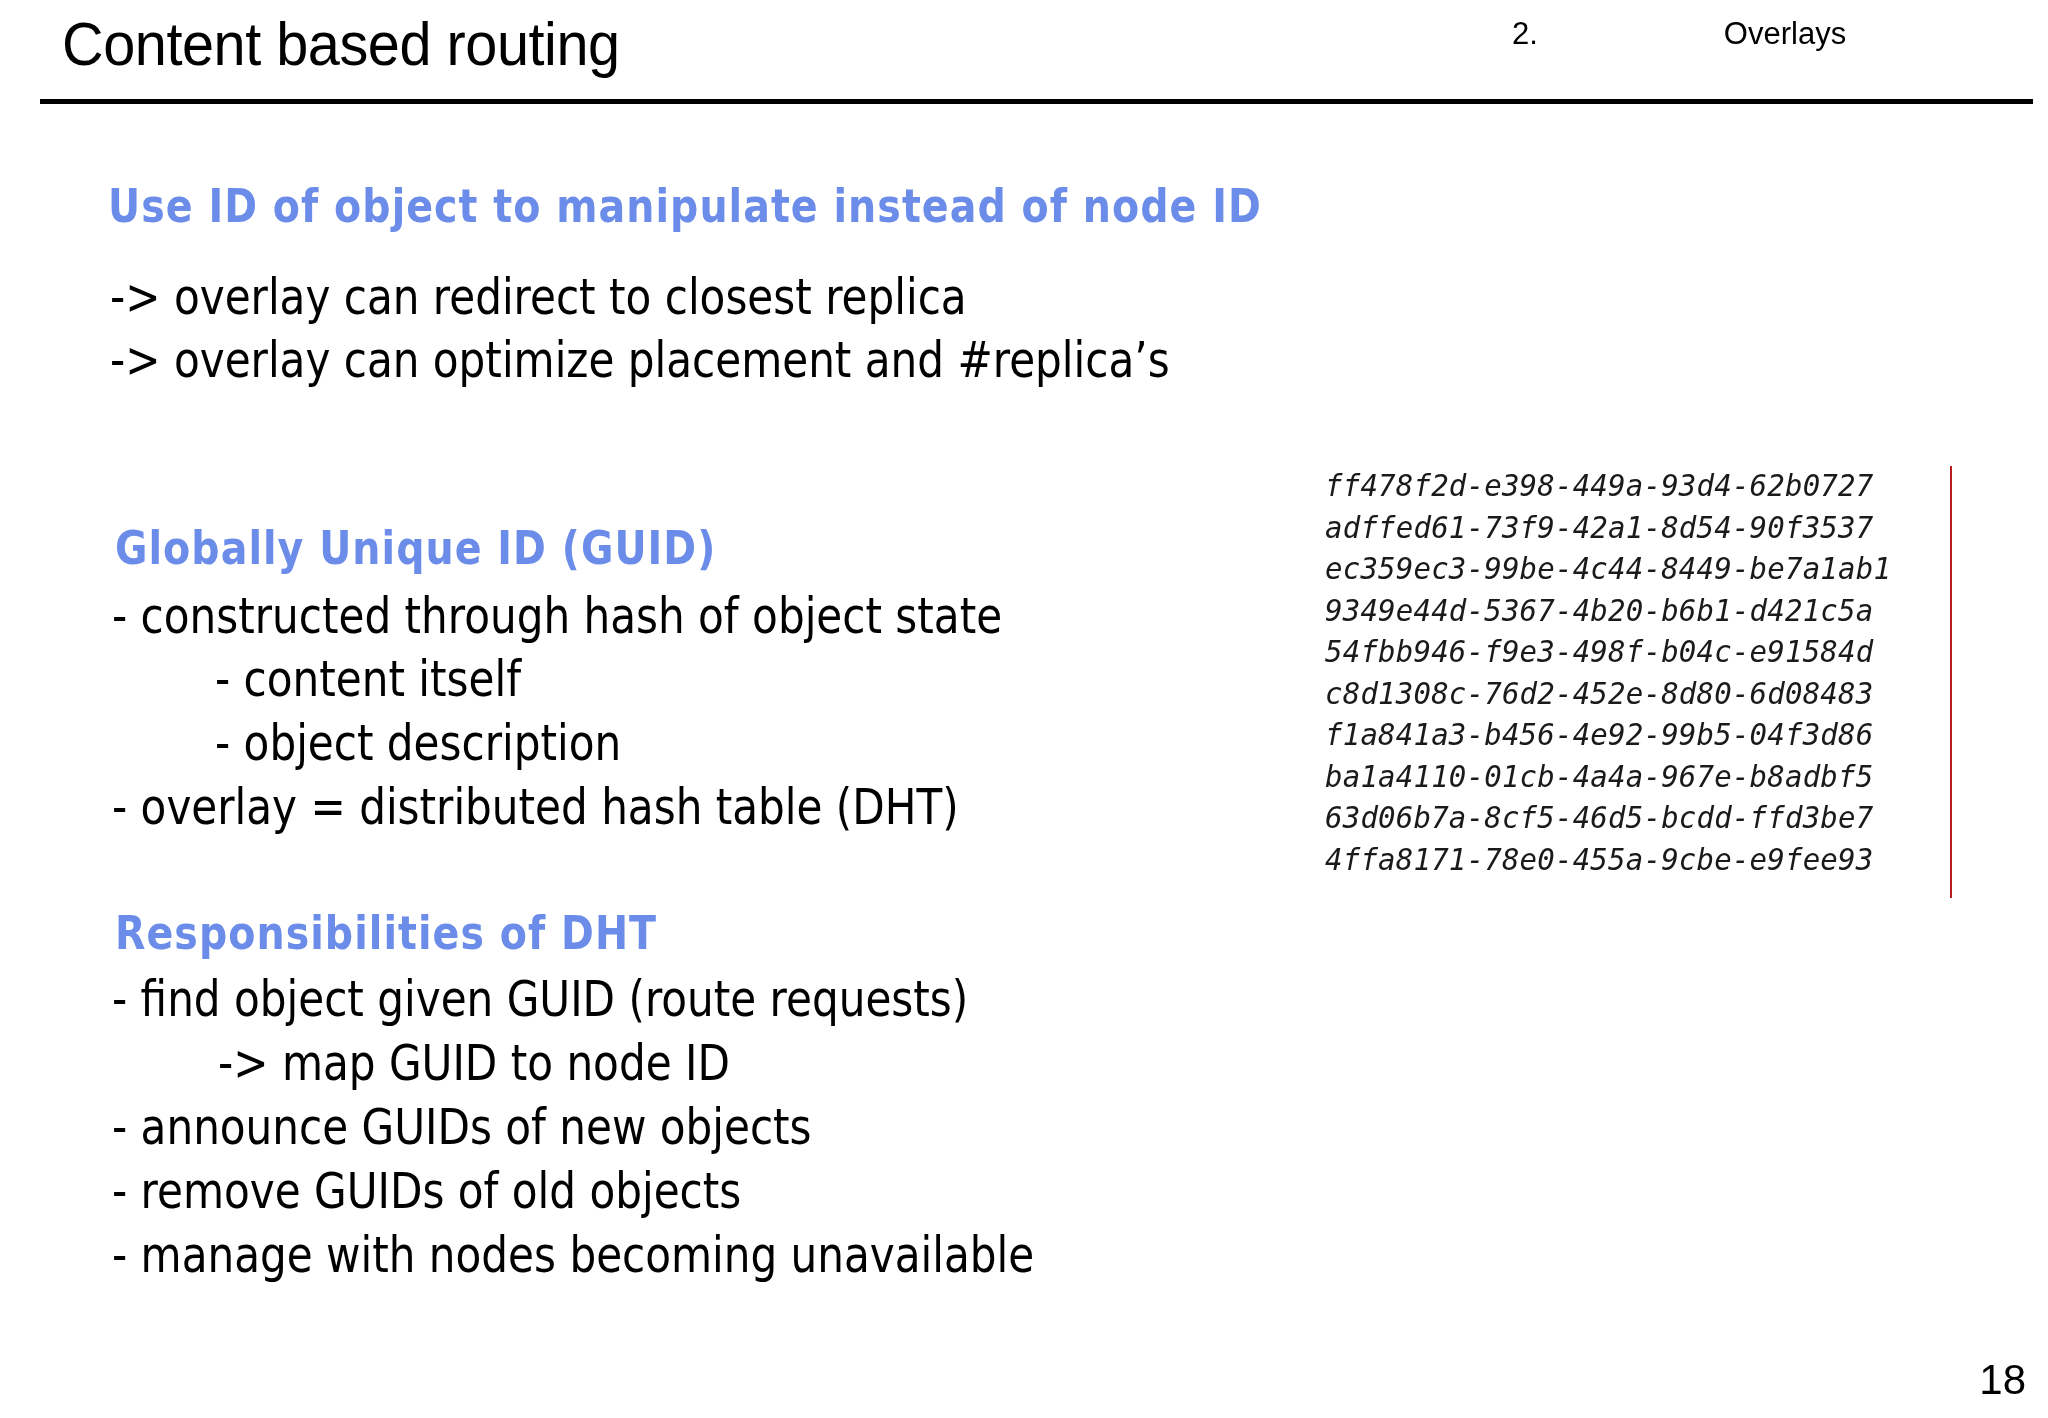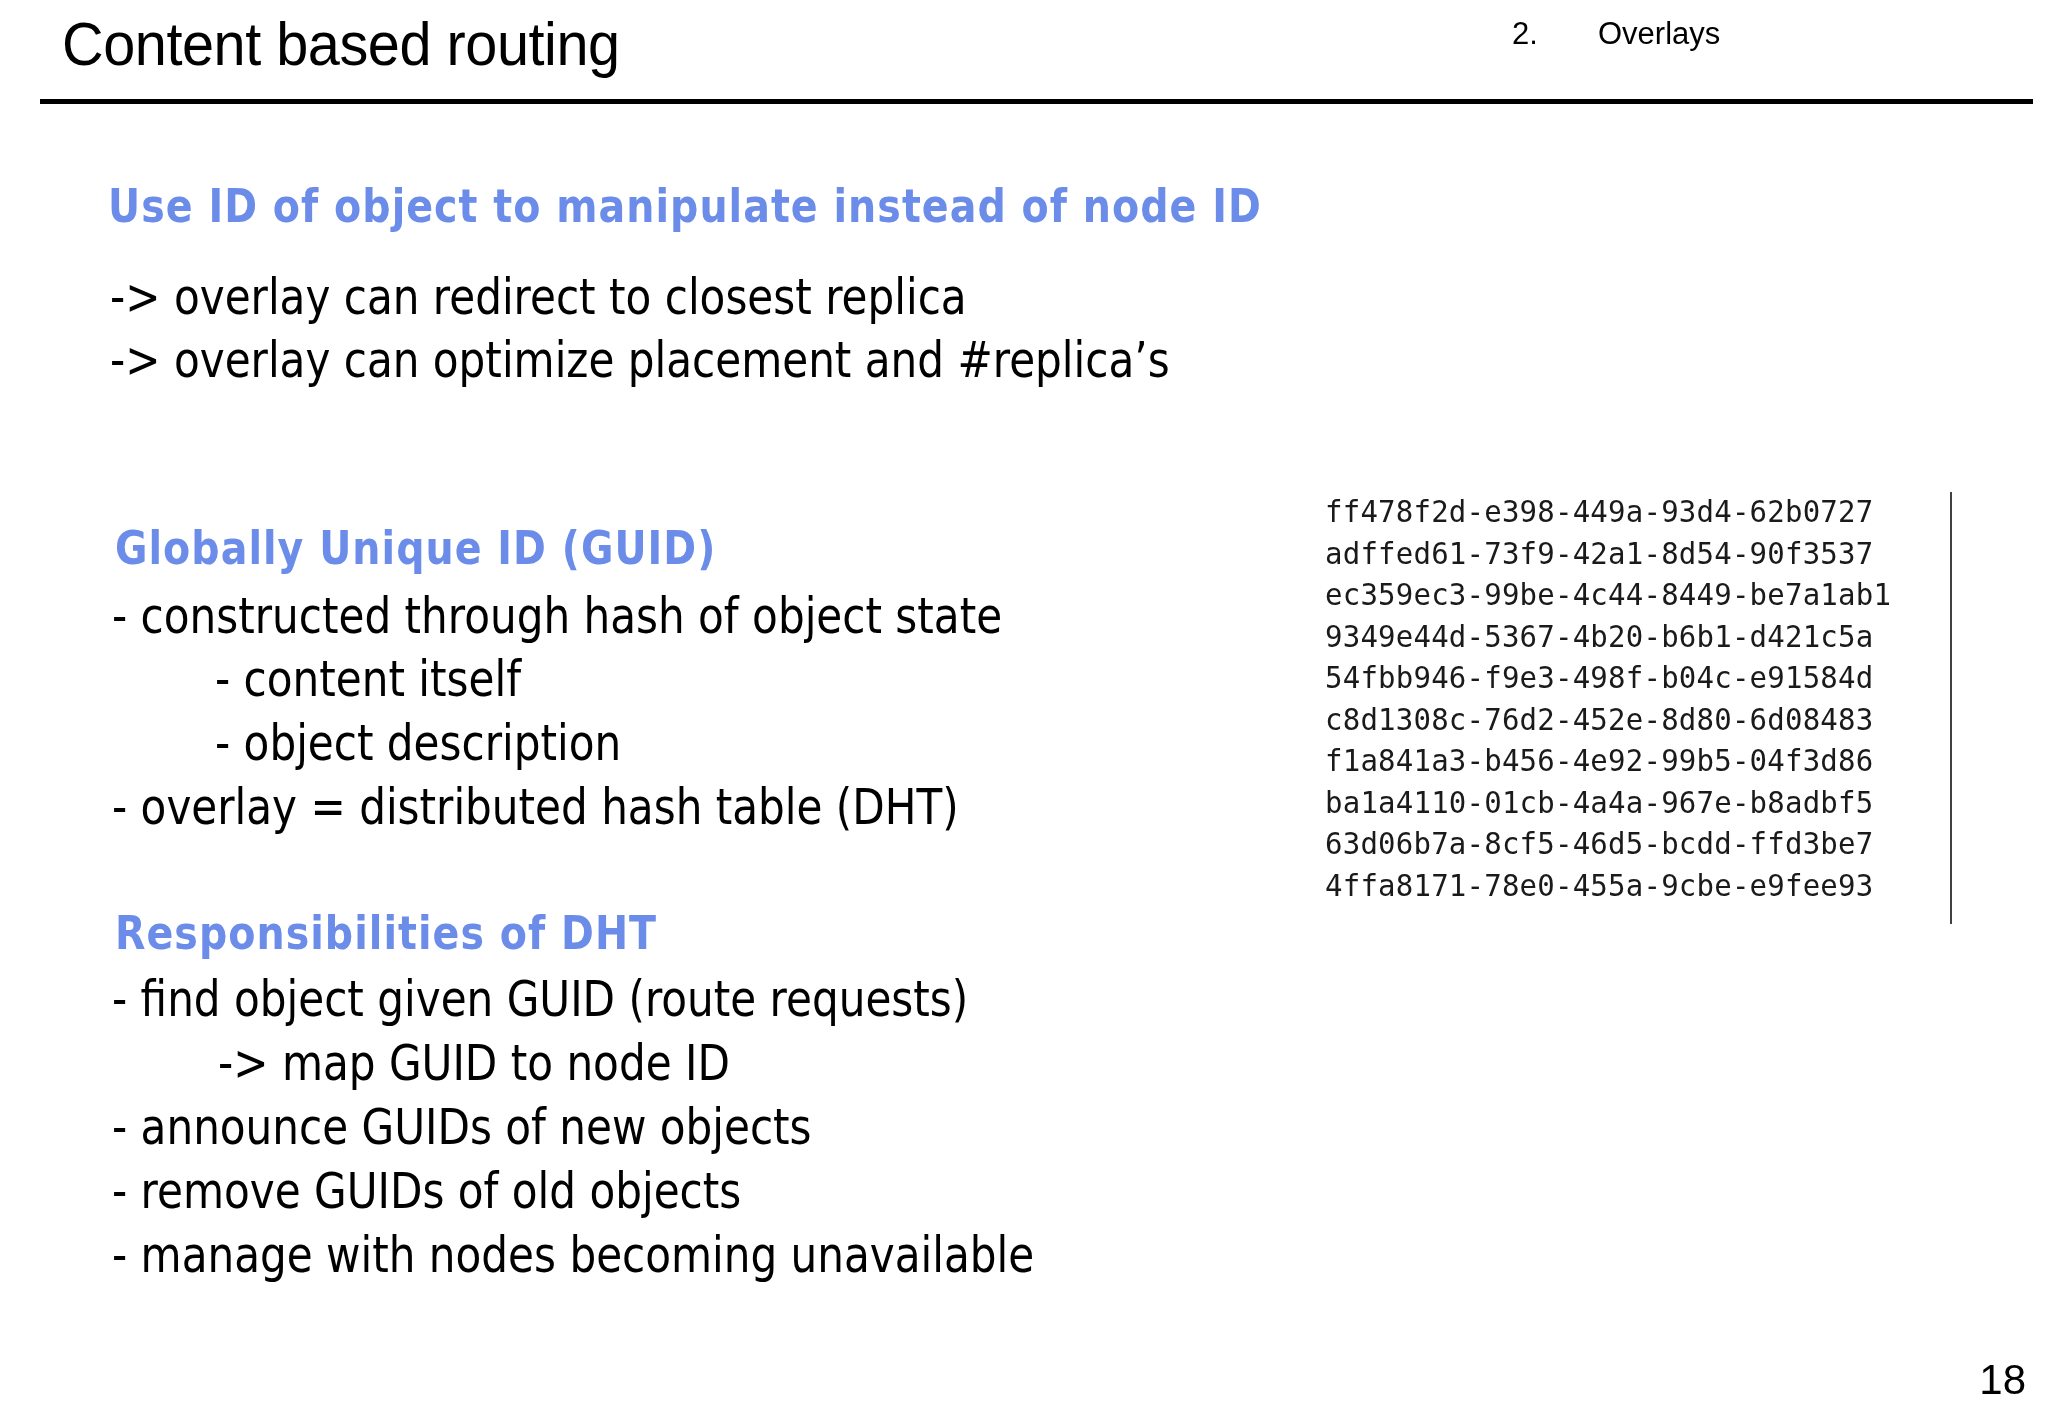--- a/index.html
+++ b/index.html
@@ -43,20 +43,21 @@
     color: #000000;
     display: flex;
     align-items: flex-start;
   }
   #header-section .num {
     width: 86px;
     flex: 0 0 86px;
   }
   #header-section .label {
     flex: 1 1 auto;
+    text-align: center;
   }
   #title-rule {
     position: absolute;
     left: 40px;
     top: 99px;
     width: 1993px;
     height: 5px;
     background: #000000;
   }
 
@@ -74,25 +75,26 @@
   .body-line.heading {
     color: #6b8ce8;
     font-weight: 700;
     letter-spacing: 1.2px;
   }
 
   
   #guid-panel {
     position: absolute;
     left: 1325px;
-    top: 492px;
+    top: 466px;
     width: 625px;
     height: 432px;
-    border-right: 2px solid #404040;
+    border-right: 2px solid #b91c1c;
     overflow: hidden;
+    font-style: italic;
   }
   #guid-panel .guid-line {
     font-family: "DejaVu Sans Mono", monospace;
     font-size: 29.5px;
     line-height: 41.5px;
     color: #1a1a1a;
     white-space: pre;
     letter-spacing: 0.2px;
     transform: scaleX(0.985);
     transform-origin: left center;

